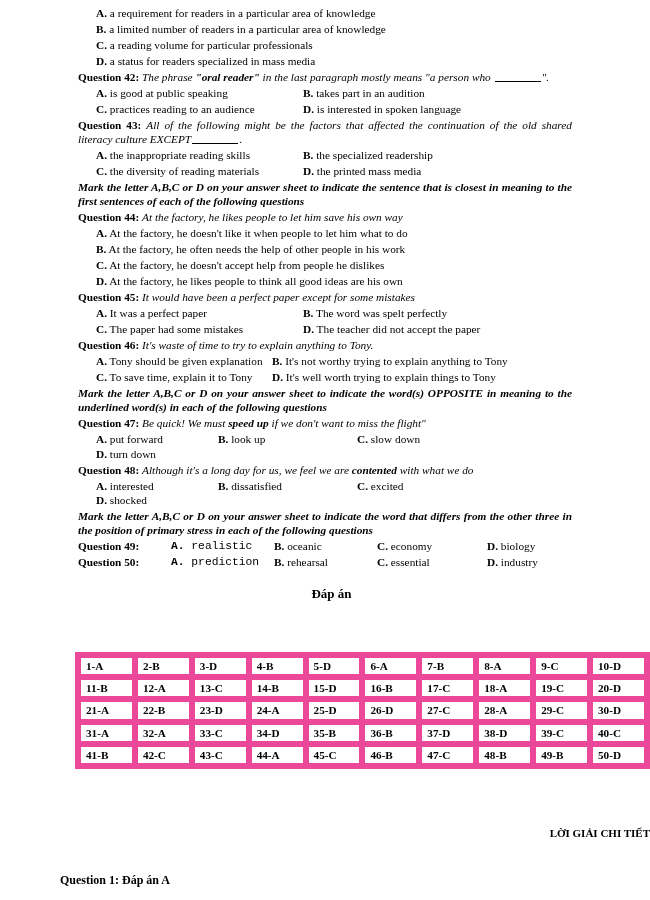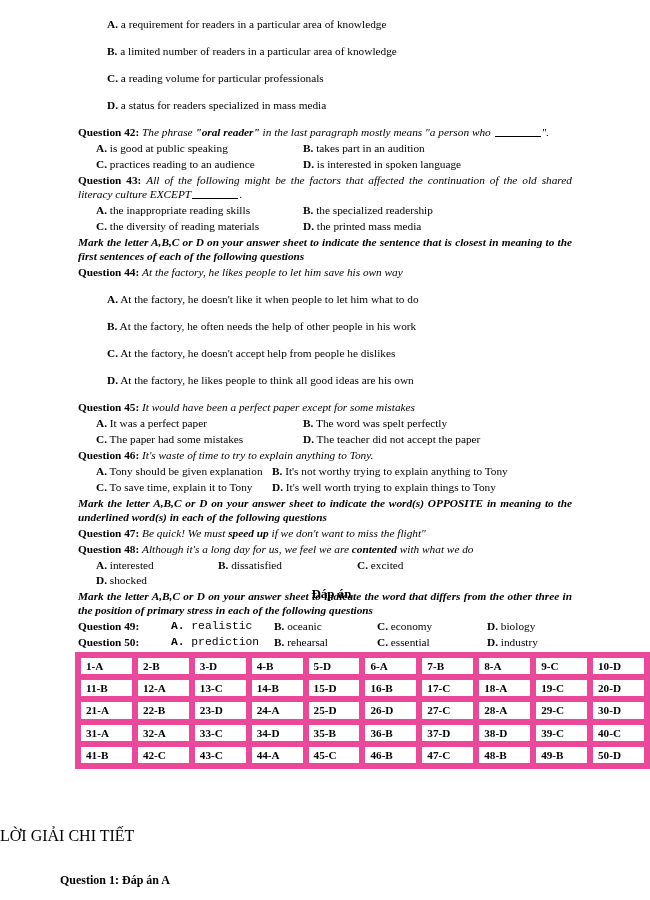--- a/index.html
+++ b/index.html
@@ -39,21 +39,21 @@
   }
   .qlabel {
     font-weight: bold;
   }
   .qstem {
     font-style: italic;
   }
   .qstem b { font-weight: bold; font-style: italic; }
 
   .opt-full {
-    margin: 11px;
+    margin: 0;
     padding: 0 0 1.5px 18px;
   }
   .opt-letter {
     font-weight: bold;
   }
 
   
   .opt-row2 {
     position: relative;
     padding: 0 0 1.5px 18px;
@@ -150,23 +150,23 @@
     line-height: 16.2px;
     white-space: nowrap;
   }
 
   
   .solution-title {
     position: absolute;
     top: 826px;
     left: 0;
     right: 0;
-    text-align: left;
-    font-weight: normal;
-    font-size: 16px;
+    text-align: right;
+    font-weight: bold;
+    font-size: 11px;
   }
   .solution-first {
     position: absolute;
     top: 873px;
     left: 60px;
     font-weight: bold;
     font-size: 12px;
   }
 </style>
 </head>
@@ -204,20 +204,21 @@
         <div class="opt-row2"><span class="col-a"><span class="opt-letter">A.</span> <span>It was a perfect paper</span></span><span class="col-b"><span class="opt-letter">B.</span> <span>The word was spelt perfectly</span></span></div>
         <div class="opt-row2"><span class="col-a"><span class="opt-letter">C.</span> <span>The paper had some mistakes</span></span><span class="col-b"><span class="opt-letter">D.</span> <span>The teacher did not accept the paper</span></span></div>
       </div>
       <div class="qline"><span class="qlabel">Question 46:</span> <span class="qstem">It's waste of time to try to explain anything to Tony.</span></div>
       <div>
         <div class="opt-row2n"><span class="col-a"><span class="opt-letter">A.</span> <span>Tony should be given explanation</span></span><span class="col-b"><span class="opt-letter">B.</span> <span>It's not worthy trying to explain anything to Tony</span></span></div>
         <div class="opt-row2n"><span class="col-a"><span class="opt-letter">C.</span> <span>To save time, explain it to Tony</span></span><span class="col-b"><span class="opt-letter">D.</span> <span>It's well worth trying to explain things to Tony</span></span></div>
       </div>
       <div class="instruction">Mark the letter A,B,C or D on your answer sheet to indicate the word(s) OPPOSITE in meaning to the underlined word(s) in each of the following questions</div>
       <div class="qline"><span class="qlabel">Question 47:</span> <span class="qstem">Be quick! We must <b>speed up</b> if we don't want to miss the flight"</span></div>
+      <div class="opt-row4"><span class="c1"><span class="opt-letter">A.</span> <span>put forward</span></span><span class="c2"><span class="opt-letter">B.</span> <span>look up</span></span><span class="c3"><span class="opt-letter">C.</span> <span>slow down</span></span><span class="c4"><span class="opt-letter">D.</span> <span>turn down</span></span></div>
       <div class="qline"><span class="qlabel">Question 48:</span> <span class="qstem">Although it's a long day for us, we feel we are <b>contented</b> with what we do</span></div>
       <div class="opt-row4"><span class="c1"><span class="opt-letter">A.</span> <span>interested</span></span><span class="c2"><span class="opt-letter">B.</span> <span>dissatisfied</span></span><span class="c3"><span class="opt-letter">C.</span> <span>excited</span></span><span class="c4"><span class="opt-letter">D.</span> <span>shocked</span></span></div>
       <div class="instruction">Mark the letter A,B,C or D on your answer sheet to indicate the word that differs from the other three in the position of primary stress in each of the following questions</div>
       <div class="stress-row"><span class="sq">Question 49:</span><span class="s1"><span class="opt-letter">A.</span> <span>realistic</span></span><span class="s2"><span class="opt-letter">B.</span> <span>oceanic</span></span><span class="s3"><span class="opt-letter">C.</span> <span>economy</span></span><span class="s4"><span class="opt-letter">D.</span> <span>biology</span></span></div>
       <div class="stress-row"><span class="sq">Question 50:</span><span class="s1"><span class="opt-letter">A.</span> <span>prediction</span></span><span class="s2"><span class="opt-letter">B.</span> <span>rehearsal</span></span><span class="s3"><span class="opt-letter">C.</span> <span>essential</span></span><span class="s4"><span class="opt-letter">D.</span> <span>industry</span></span></div>
     </div>
 
   <div class="answer-heading">Đáp án</div>
 
   <div class="answer-table-wrap">

